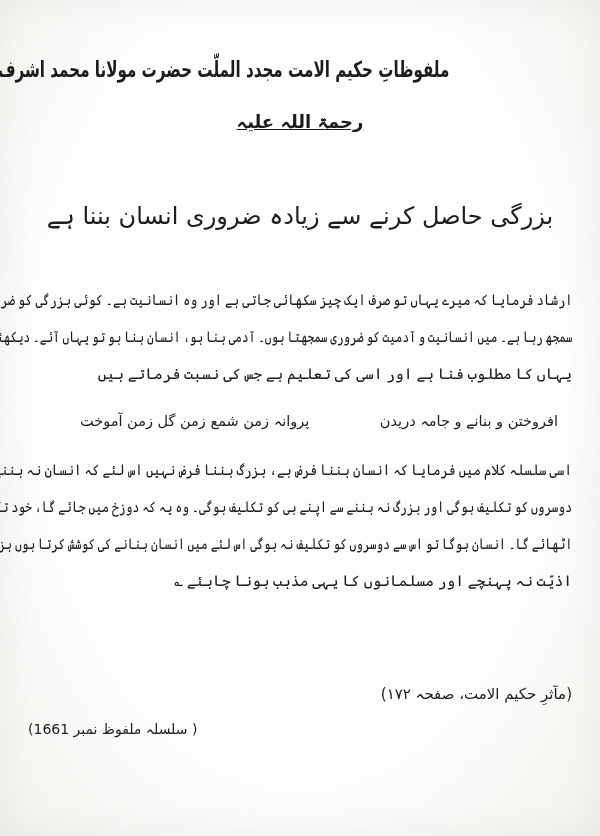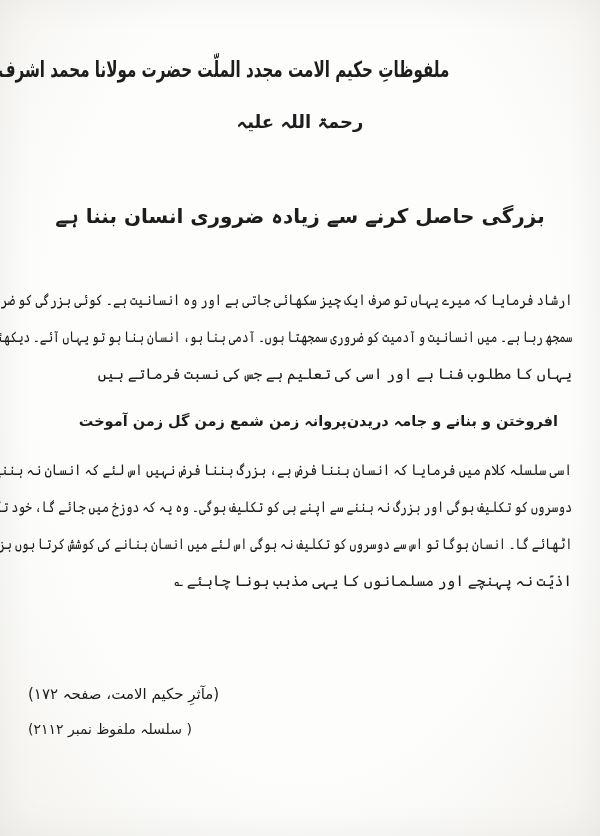--- a/index.html
+++ b/index.html
@@ -18,38 +18,38 @@
   }
   .t{display:inline-block;white-space:nowrap;}
   .o-right{transform-origin:right center;}
   .o-center{transform-origin:center center;}
   .o-left{transform-origin:left center;}
 
   .title-row{margin-top:12px;height:64px;line-height:64px;text-align:center;}
   .title-row .t{font-size:22px;font-weight:bold;}
 
   .honorific-row{height:40px;line-height:40px;text-align:center;}
-  .honorific-row .t{font-size:18px;font-weight:bold;}
+  .honorific-row .t{font-size:18px;font-weight:bold;text-decoration:underline;}
 
   .heading-row{margin-top:52px;height:44px;line-height:44px;text-align:center;}
-  .heading-row .t{font-size:20px;font-weight:bold;text-align:center;}
+  .heading-row .t{font-size:24px;font-weight:normal;text-align:center;}
 
   .para{margin-top:44px;font-size:15px;font-family:Liberation Serif, serif;}
   .para.second{margin-top:12px;}
   .line{height:37px;line-height:37px;text-align:right;}
 
   .couplet{
     display:flex;justify-content:space-between;align-items:center;
     height:37px;line-height:37px;font-size:14.5px;margin-top:10px;
   }
   .couplet-1{padding:0 14px 0 52px;}
   .couplet-2{padding:0 100px 0 48px;}
-  .couplet .t{font-weight:700;text-align:center;}
+  .couplet .t{font-weight:400;text-align:center;}
 
-  .reference-row{margin-top:32px;height:30px;line-height:30px;text-align:left;font-size:15px;}
+  .reference-row{margin-top:32px;height:30px;line-height:30px;text-align:right;font-size:15px;}
   .series-row{margin-top:6px;height:28px;line-height:28px;text-align:left;font-size:14px;}
 </style>
 </head>
 <body>
 
 <div class="page" style="color: rgb(29, 29, 29);">
 
   <div class="title-row">
     <span class="t o-center" style="transform: scaleX(0.6886);">ملفوظاتِ حکیم الامت مجدد الملّت حضرت مولانا محمد اشرف علی تھانوی</span>
   </div>
@@ -95,16 +95,16 @@
   </div>
 
   <div class="couplet couplet-2">
   </div>
 
   <div class="reference-row">
     <span class="t o-center" style="transform: scaleX(1);">(مآثرِ حکیم الامت، صفحہ ۱۷۲)</span>
   </div>
 
   <div class="series-row">
-    <span class="t o-left" style="transform: scaleX(1);">( سلسلہ ملفوظ نمبر ۲۱۱۲)</span>
+    <span class="t o-left" style="transform: scaleX(1);">( سلسلہ ملفوظ نمبر 1661)</span>
   </div>
 
 </div>
 
 </body></html>

